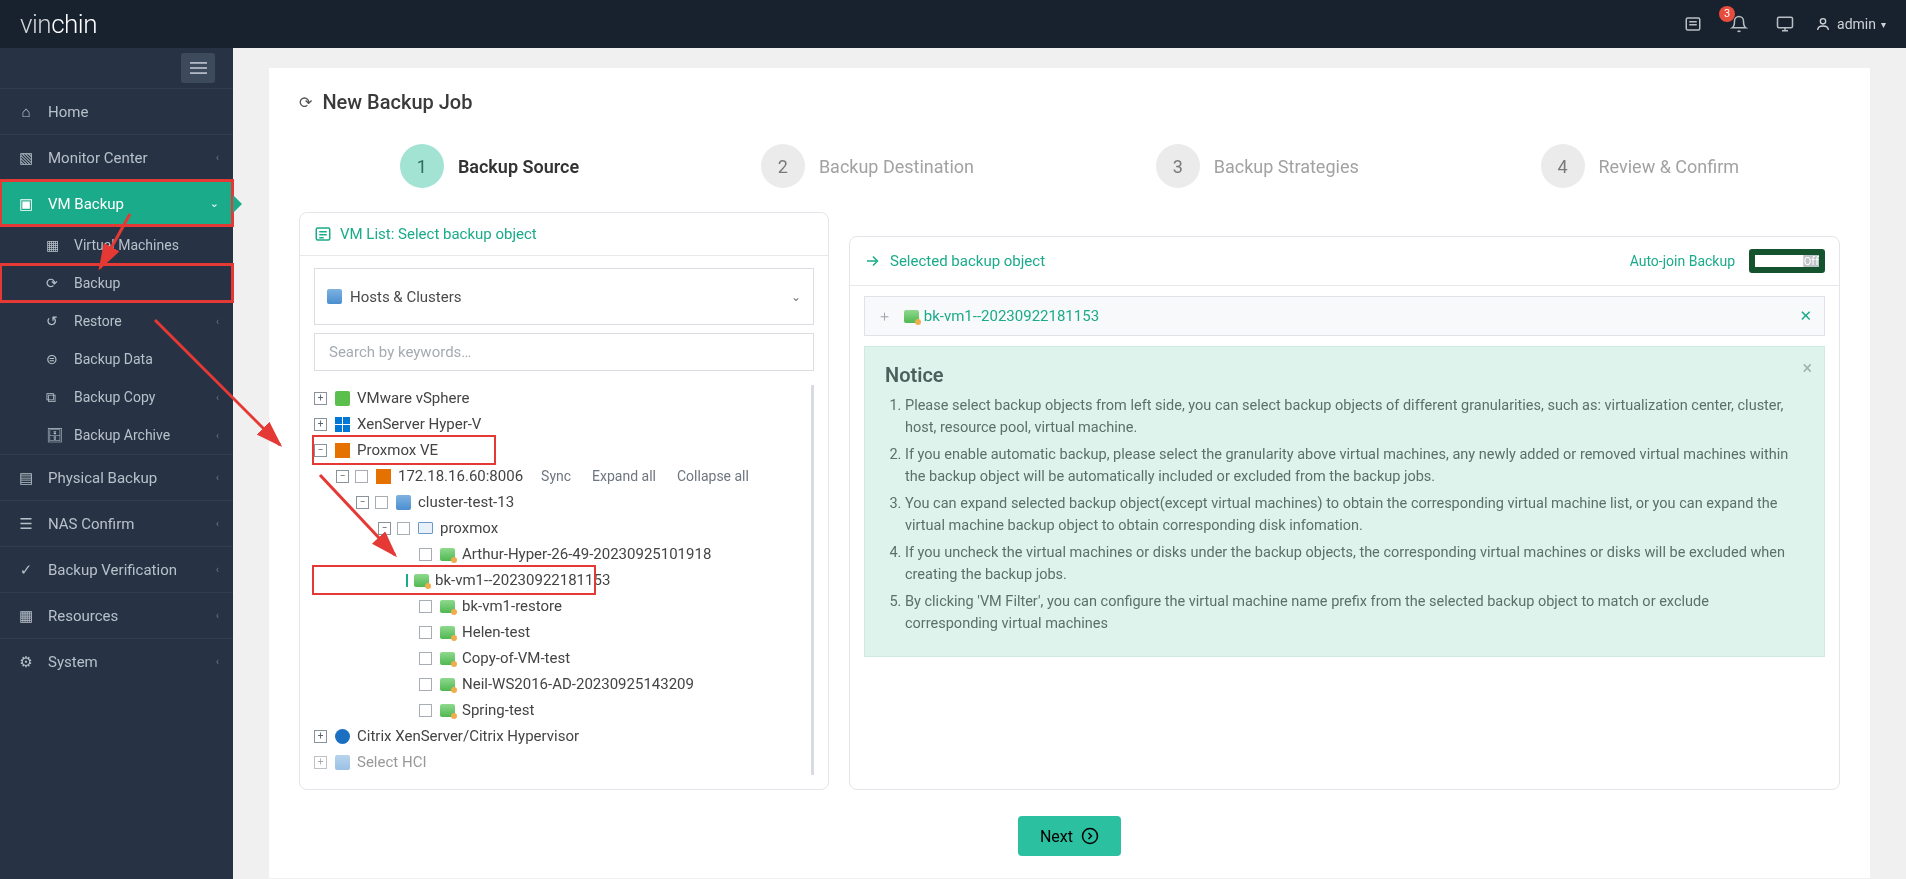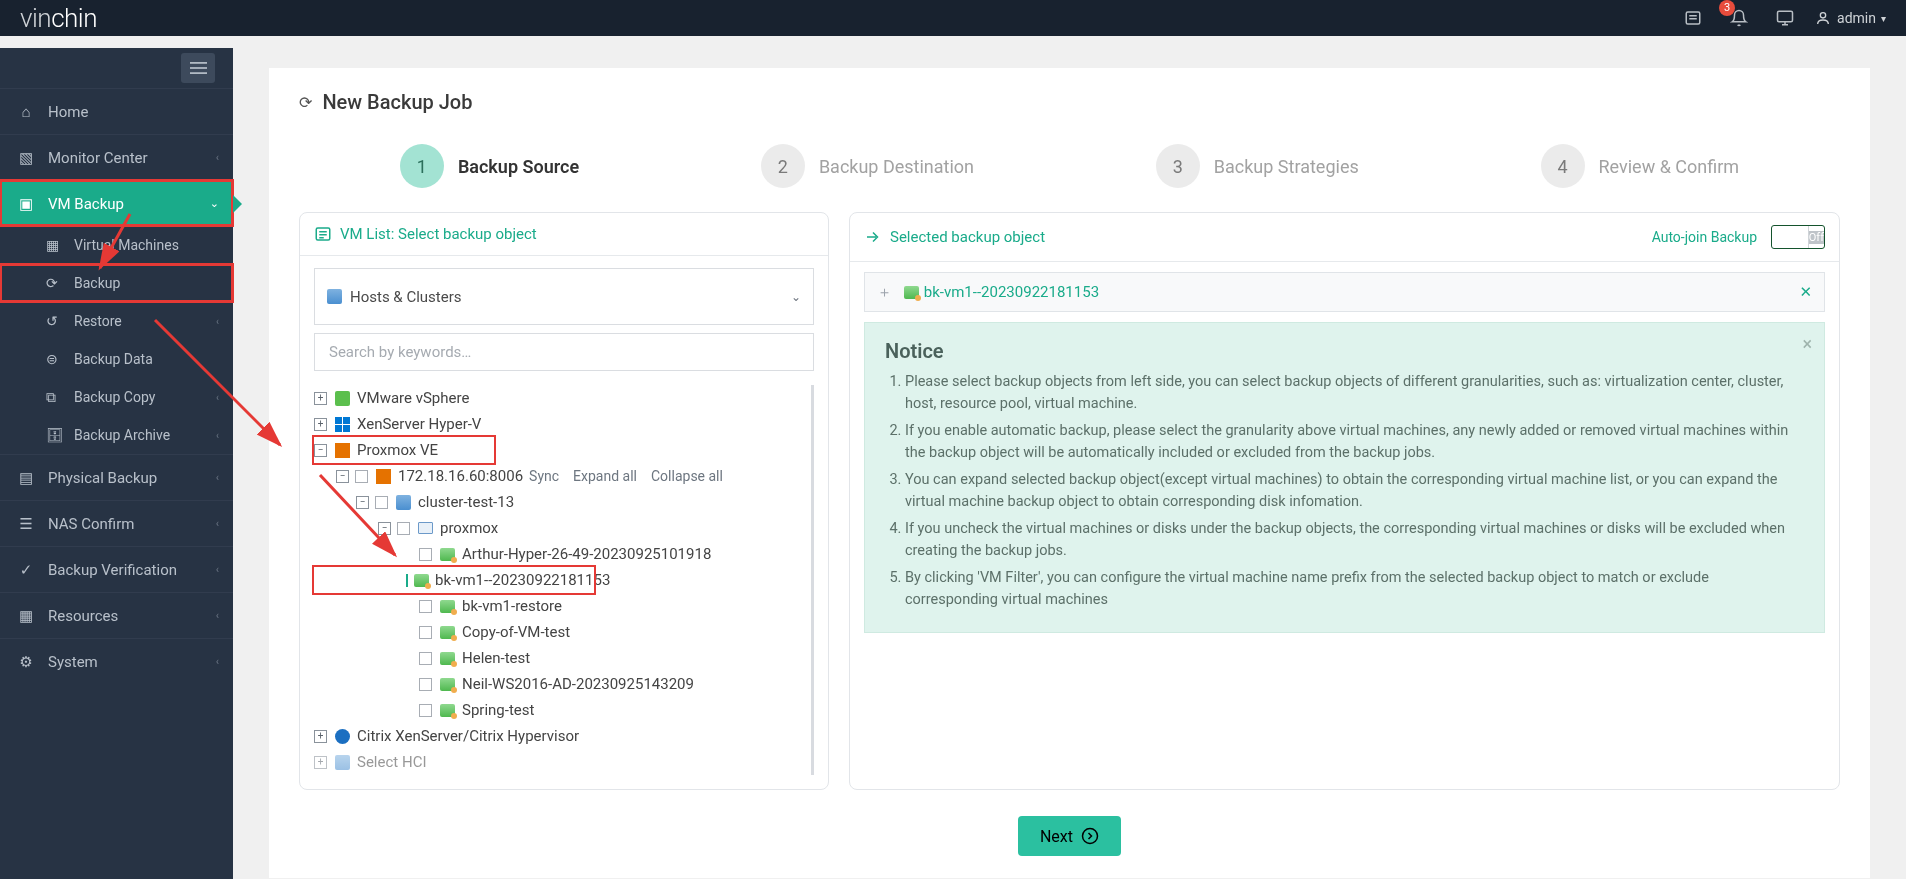--- a/index.html
+++ b/index.html
@@ -1,19 +1,19 @@
 <!DOCTYPE html>
 <html><head>
 <meta charset="utf-8">
 <style>
 * { margin:0; padding:0; box-sizing:border-box; font-family:-apple-system,BlinkMacSystemFont,"Segoe UI",Roboto,Arial,sans-serif; }
 body { background:#f0f0f0; width:1906px; height:879px; overflow:hidden; position:relative; }
 
 
-.topbar { background:#18222f; height:36px; display:flex; align-items:center; padding:0 20px; color:#e6e6e6; }
+.topbar { background:#18222f; height:48px; display:flex; align-items:center; padding:0 20px; color:#e6e6e6; }
 .logo { font-size:26px; font-weight:300; letter-spacing:-0.5px; }
 .logo .part1 { color:#cfd3d7; }
 .logo .part2 { color:#ffffff; }
 .top-spacer { flex:1; }
 .top-icon { margin-left:22px; color:#b8bec4; position:relative; display:inline-flex; align-items:center; justify-content:center; width:24px; height:24px; cursor:pointer; }
 .top-icon svg { width:18px; height:18px; }
 .badge { position:absolute; top:-6px; left:-8px; background:#e74c3c; color:#fff; border-radius:8px; font-size:11px; min-width:16px; height:16px; line-height:16px; text-align:center; padding:0 3px; }
 .top-user { margin-left:18px; display:flex; align-items:center; color:#cfd3d7; font-size:14px; cursor:pointer; }
 .top-user svg { width:16px; height:16px; margin-right:6px; }
 .chev-down { margin-left:5px; font-size:10px; }
@@ -45,48 +45,48 @@
 .wizard { display:flex; justify-content:space-around; padding:8px 40px 24px; border-bottom:none; }
 .step { display:flex; align-items:center; gap:14px; }
 .step-num { width:44px; height:44px; border-radius:22px; display:flex; align-items:center; justify-content:center; font-size:18px; background:#ebebeb; color:#7a7a7a; }
 .step.active .step-num { background:#a3e3d3; color:#2b6f5b; }
 .step-label { font-size:18px; color:#a2a2a2; }
 .step.active .step-label { color:#333; font-weight:600; }
 
 .two-col { display:flex; gap:20px; padding:0 30px; }
 .panel { border:1px solid #e2e5e9; border-radius:8px; }
 .panel-left { width:530px; }
-.panel-right { flex:1; }
+.panel-right { flex:1;margin-top:24px; }
 
 .panel-head { padding:12px 14px; display:flex; align-items:center; gap:8px; font-size:15px; color:#1aab8a; border-bottom:1px solid #e6e9ec; }
 .panel-head svg { width:18px; height:18px; }
 .panel-head-right .spacer { flex:1; }
 .autojoin-label { color:#1aab8a; font-size:14px; margin-right:6px; }
-.toggle { width:54px; height:24px; border:1px solid #14532d; border-radius:3px; display:flex; align-items:center; overflow:hidden;padding-left:28px; }
+.toggle { width:76px; height:24px; border:6px solid #14532d; border-radius:3px; display:flex; align-items:center; overflow:hidden;padding-left:28px; }
 .toggle .knob { width:28px; height:22px; background:#fff; border-right:1px solid #d0d4d8; }
 .toggle .off { flex:1; background:#bfc4c9; color:#fff; font-size:11px; display:flex; align-items:center; justify-content:center; }
 
 .select-box { margin:12px 14px 8px; border:1px solid #dadde1; height:57px; display:flex; align-items:center; padding:0 12px; position:relative; color:#4a4a4a; font-size:15px; }
 .select-box .sicon { margin-right:8px; display:inline-flex; }
 .select-box .dropchev { position:absolute; right:12px; font-size:12px; color:#6f7680; }
 
 .search-box { margin:0 14px 10px; border:1px solid #dadde1; height:38px; display:flex; align-items:center; padding:0 14px; }
 .search-box input { border:none; outline:none; width:100%; font-size:15px; color:#666; }
 .search-box input::placeholder { color:#a6abb1; }
 
 .tree { padding:4px 14px 14px; font-size:15px; color:#444; max-height:420px; overflow:auto; }
 .tree-scroll { border-right:3px solid #d8dbe0; padding-right:6px; }
 .trow { display:flex; align-items:center; height:26px; gap:6px; white-space:nowrap; }
 .expander { width:13px; height:13px; border:1px solid #8a929b; display:inline-flex; align-items:center; justify-content:center; font-size:10px; line-height:1; color:#5a626b; cursor:pointer; }
 .exp-spacer { width:13px; display:inline-block; }
 .plat-icon { width:18px; height:18px; display:inline-flex; align-items:center; justify-content:center; }
 .chk { width:13px; height:13px; border:1px solid #a8adb4; display:inline-block; }
 .chk.checked { background:#1aab8a; border-color:#1aab8a; position:relative; }
 .chk.checked::after { content:"✓"; color:#fff; font-size:10px; position:absolute; left:1px; top:-1px; }
-.node-actions { margin-left:0; color:#6d7680; font-size:14px; display:flex; gap:14px; }
+.node-actions { margin-left:12px; color:#6d7680; font-size:14px; display:flex; gap:21px; }
 .node-actions span { cursor:pointer; }
 .indent0{padding-left:0;} .indent1{padding-left:22px;} .indent2{padding-left:42px;} .indent3{padding-left:64px;} .indent4{padding-left:86px;}
 .trow.boxed { outline:2px solid #e53935; outline-offset:0; }
 
 .selected-row { margin:10px 14px; border:1px solid #e0e4e8; background:#f8f9fa; height:40px; display:flex; align-items:center; padding:0 12px; color:#1aab8a; font-size:15px; }
 .selected-row .plus { color:#9ca3ac; margin-right:10px; }
 .selected-row .rm { margin-left:auto; color:#1aab8a; cursor:pointer; }
 
 .notice { margin:0 14px 14px; background:#dff3ed; border:1px solid #cfeae1; padding:16px 20px; position:relative; }
 .notice .close { position:absolute; right:12px; top:10px; color:#9fb4ad; cursor:pointer; font-size:18px; }
@@ -356,29 +356,29 @@
                   <span class="ico-vm"></span>
                 </span>
                 <span>bk-vm1-restore</span>
               </div>
           <div class="trow indent4">
                 <span class="exp-spacer"></span>
                 <span class="chk"></span>
                 <span class="plat-icon">
                   <span class="ico-vm"></span>
                 </span>
+                <span>Helen-test</span>
+              </div>
+          <div class="trow indent4">
+                <span class="exp-spacer"></span>
+                <span class="chk"></span>
+                <span class="plat-icon">
+                  <span class="ico-vm"></span>
+                </span>
                 <span>Copy-of-VM-test</span>
-              </div>
-          <div class="trow indent4">
-                <span class="exp-spacer"></span>
-                <span class="chk"></span>
-                <span class="plat-icon">
-                  <span class="ico-vm"></span>
-                </span>
-                <span>Helen-test</span>
               </div>
           <div class="trow indent4">
                 <span class="exp-spacer"></span>
                 <span class="chk"></span>
                 <span class="plat-icon">
                   <span class="ico-vm"></span>
                 </span>
                 <span>Neil-WS2016-AD-20230925143209</span>
               </div>
           <div class="trow indent4">

